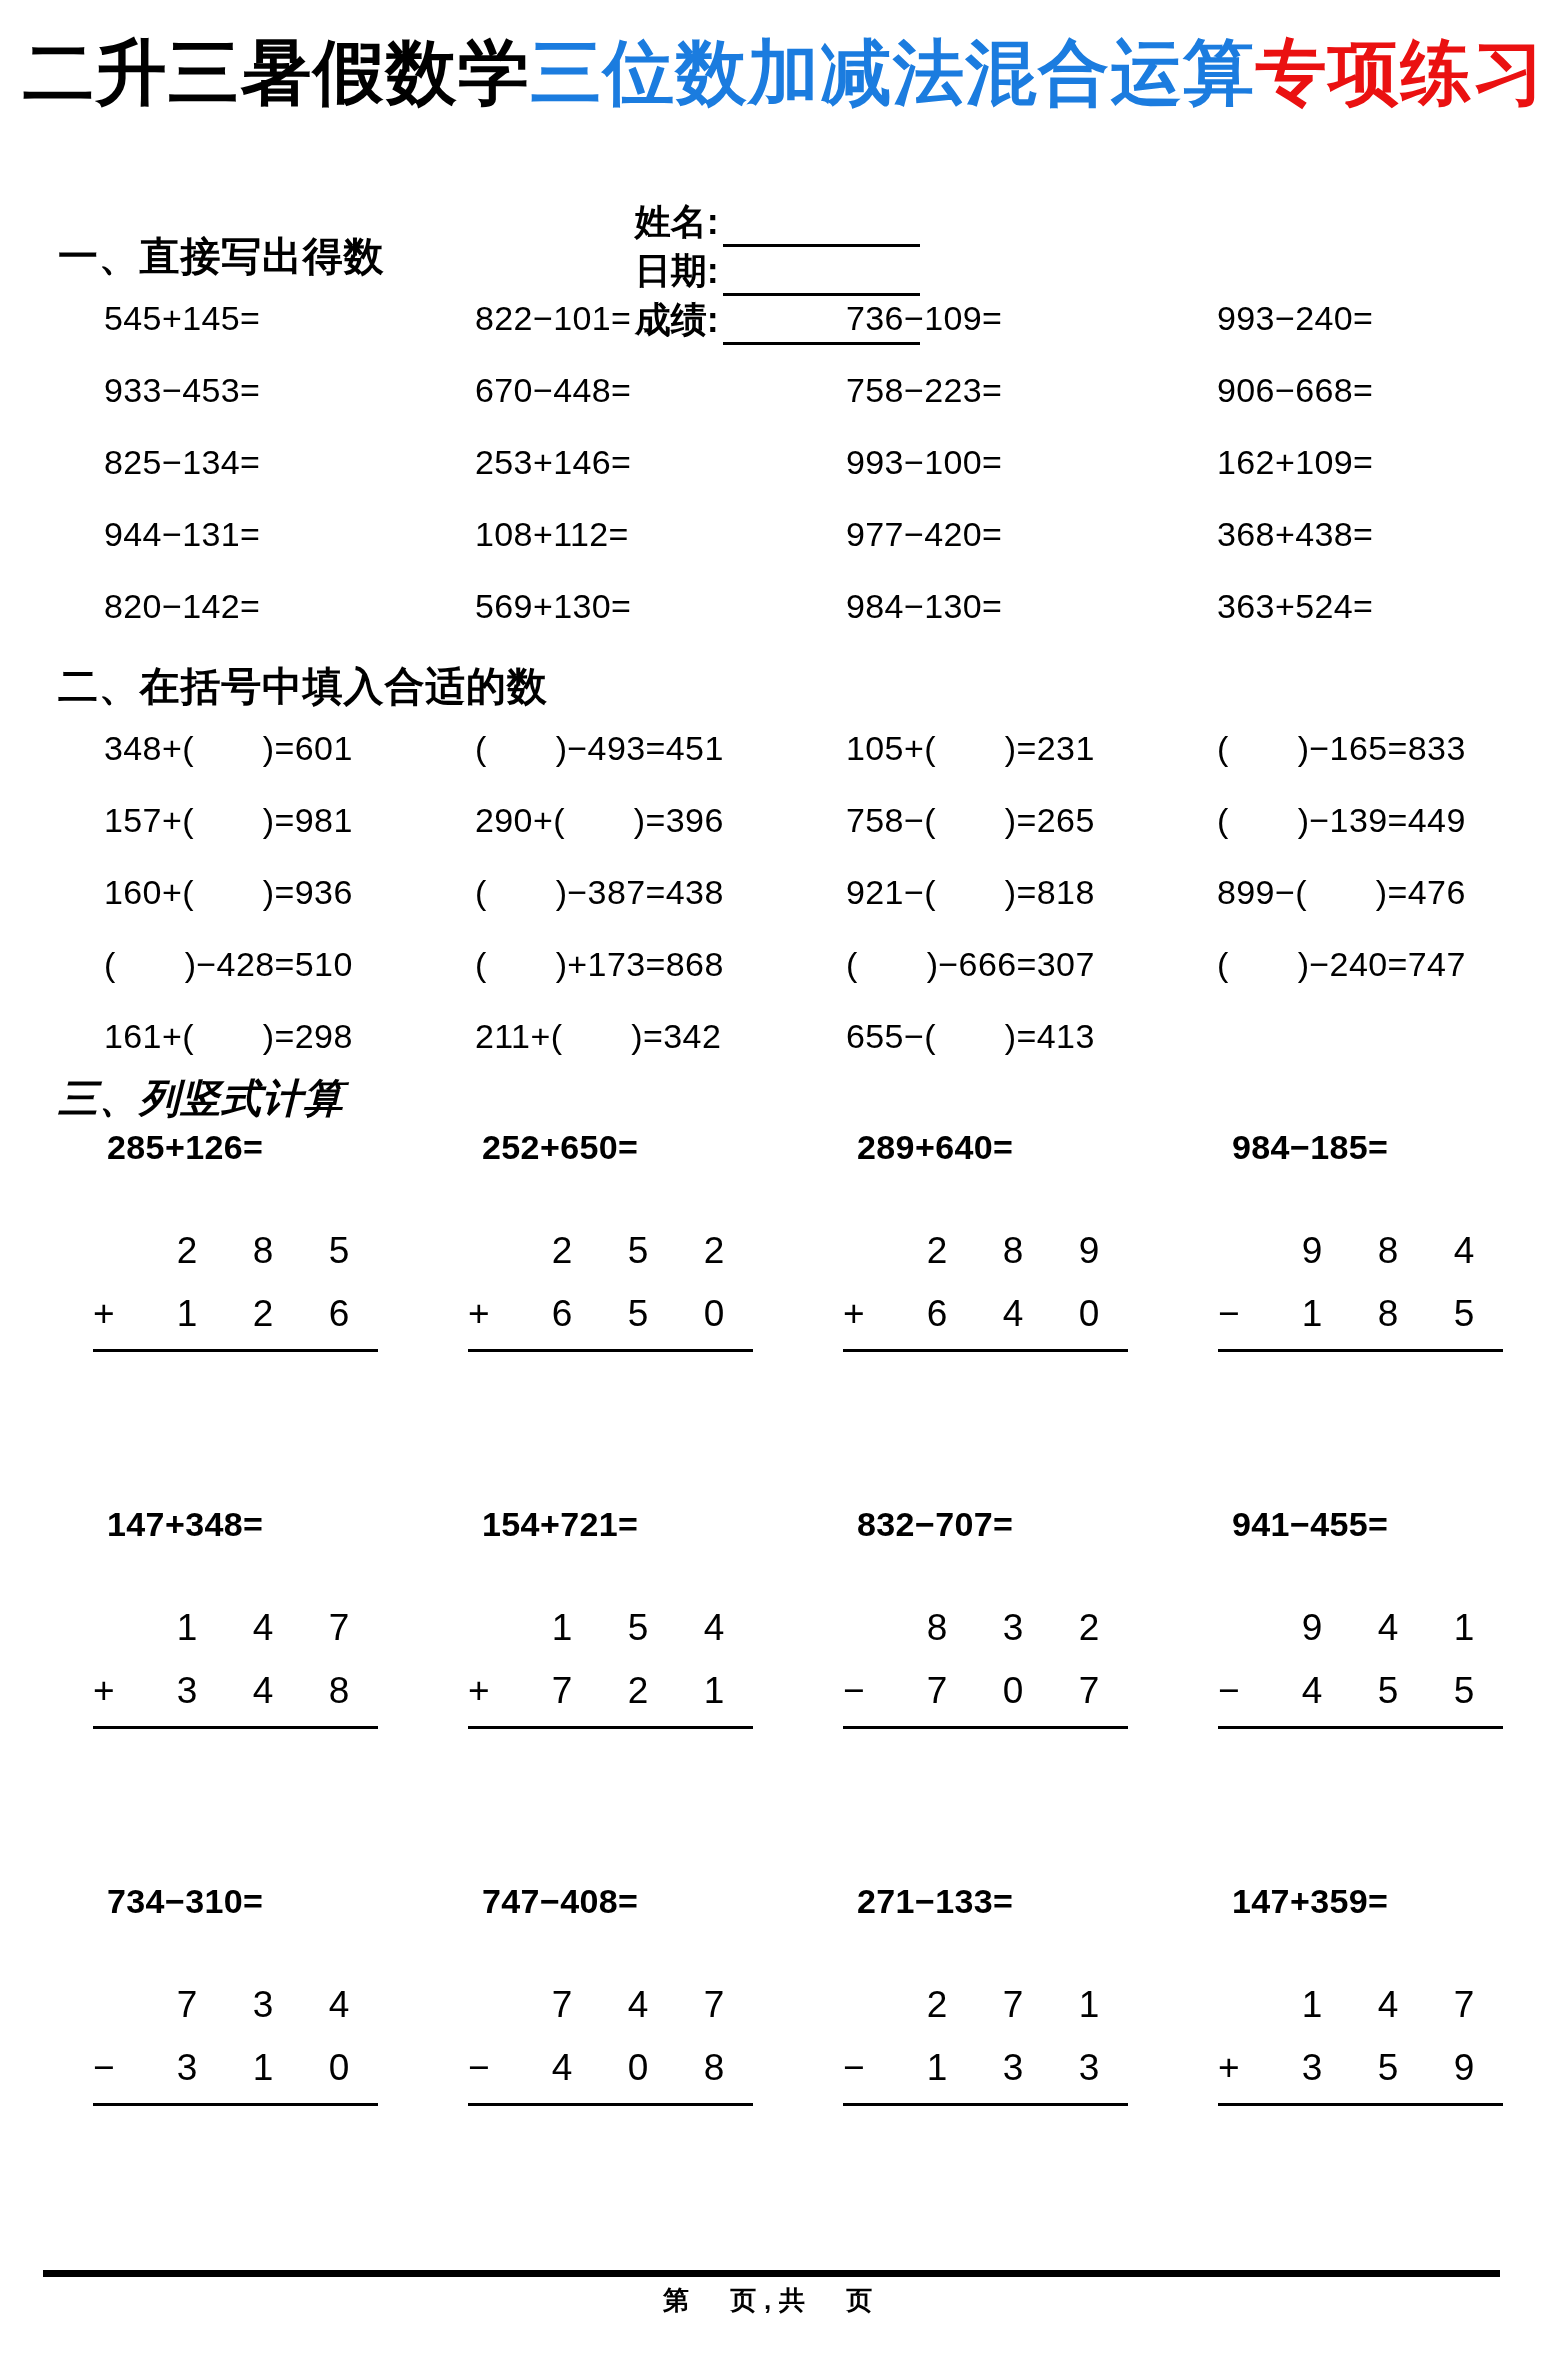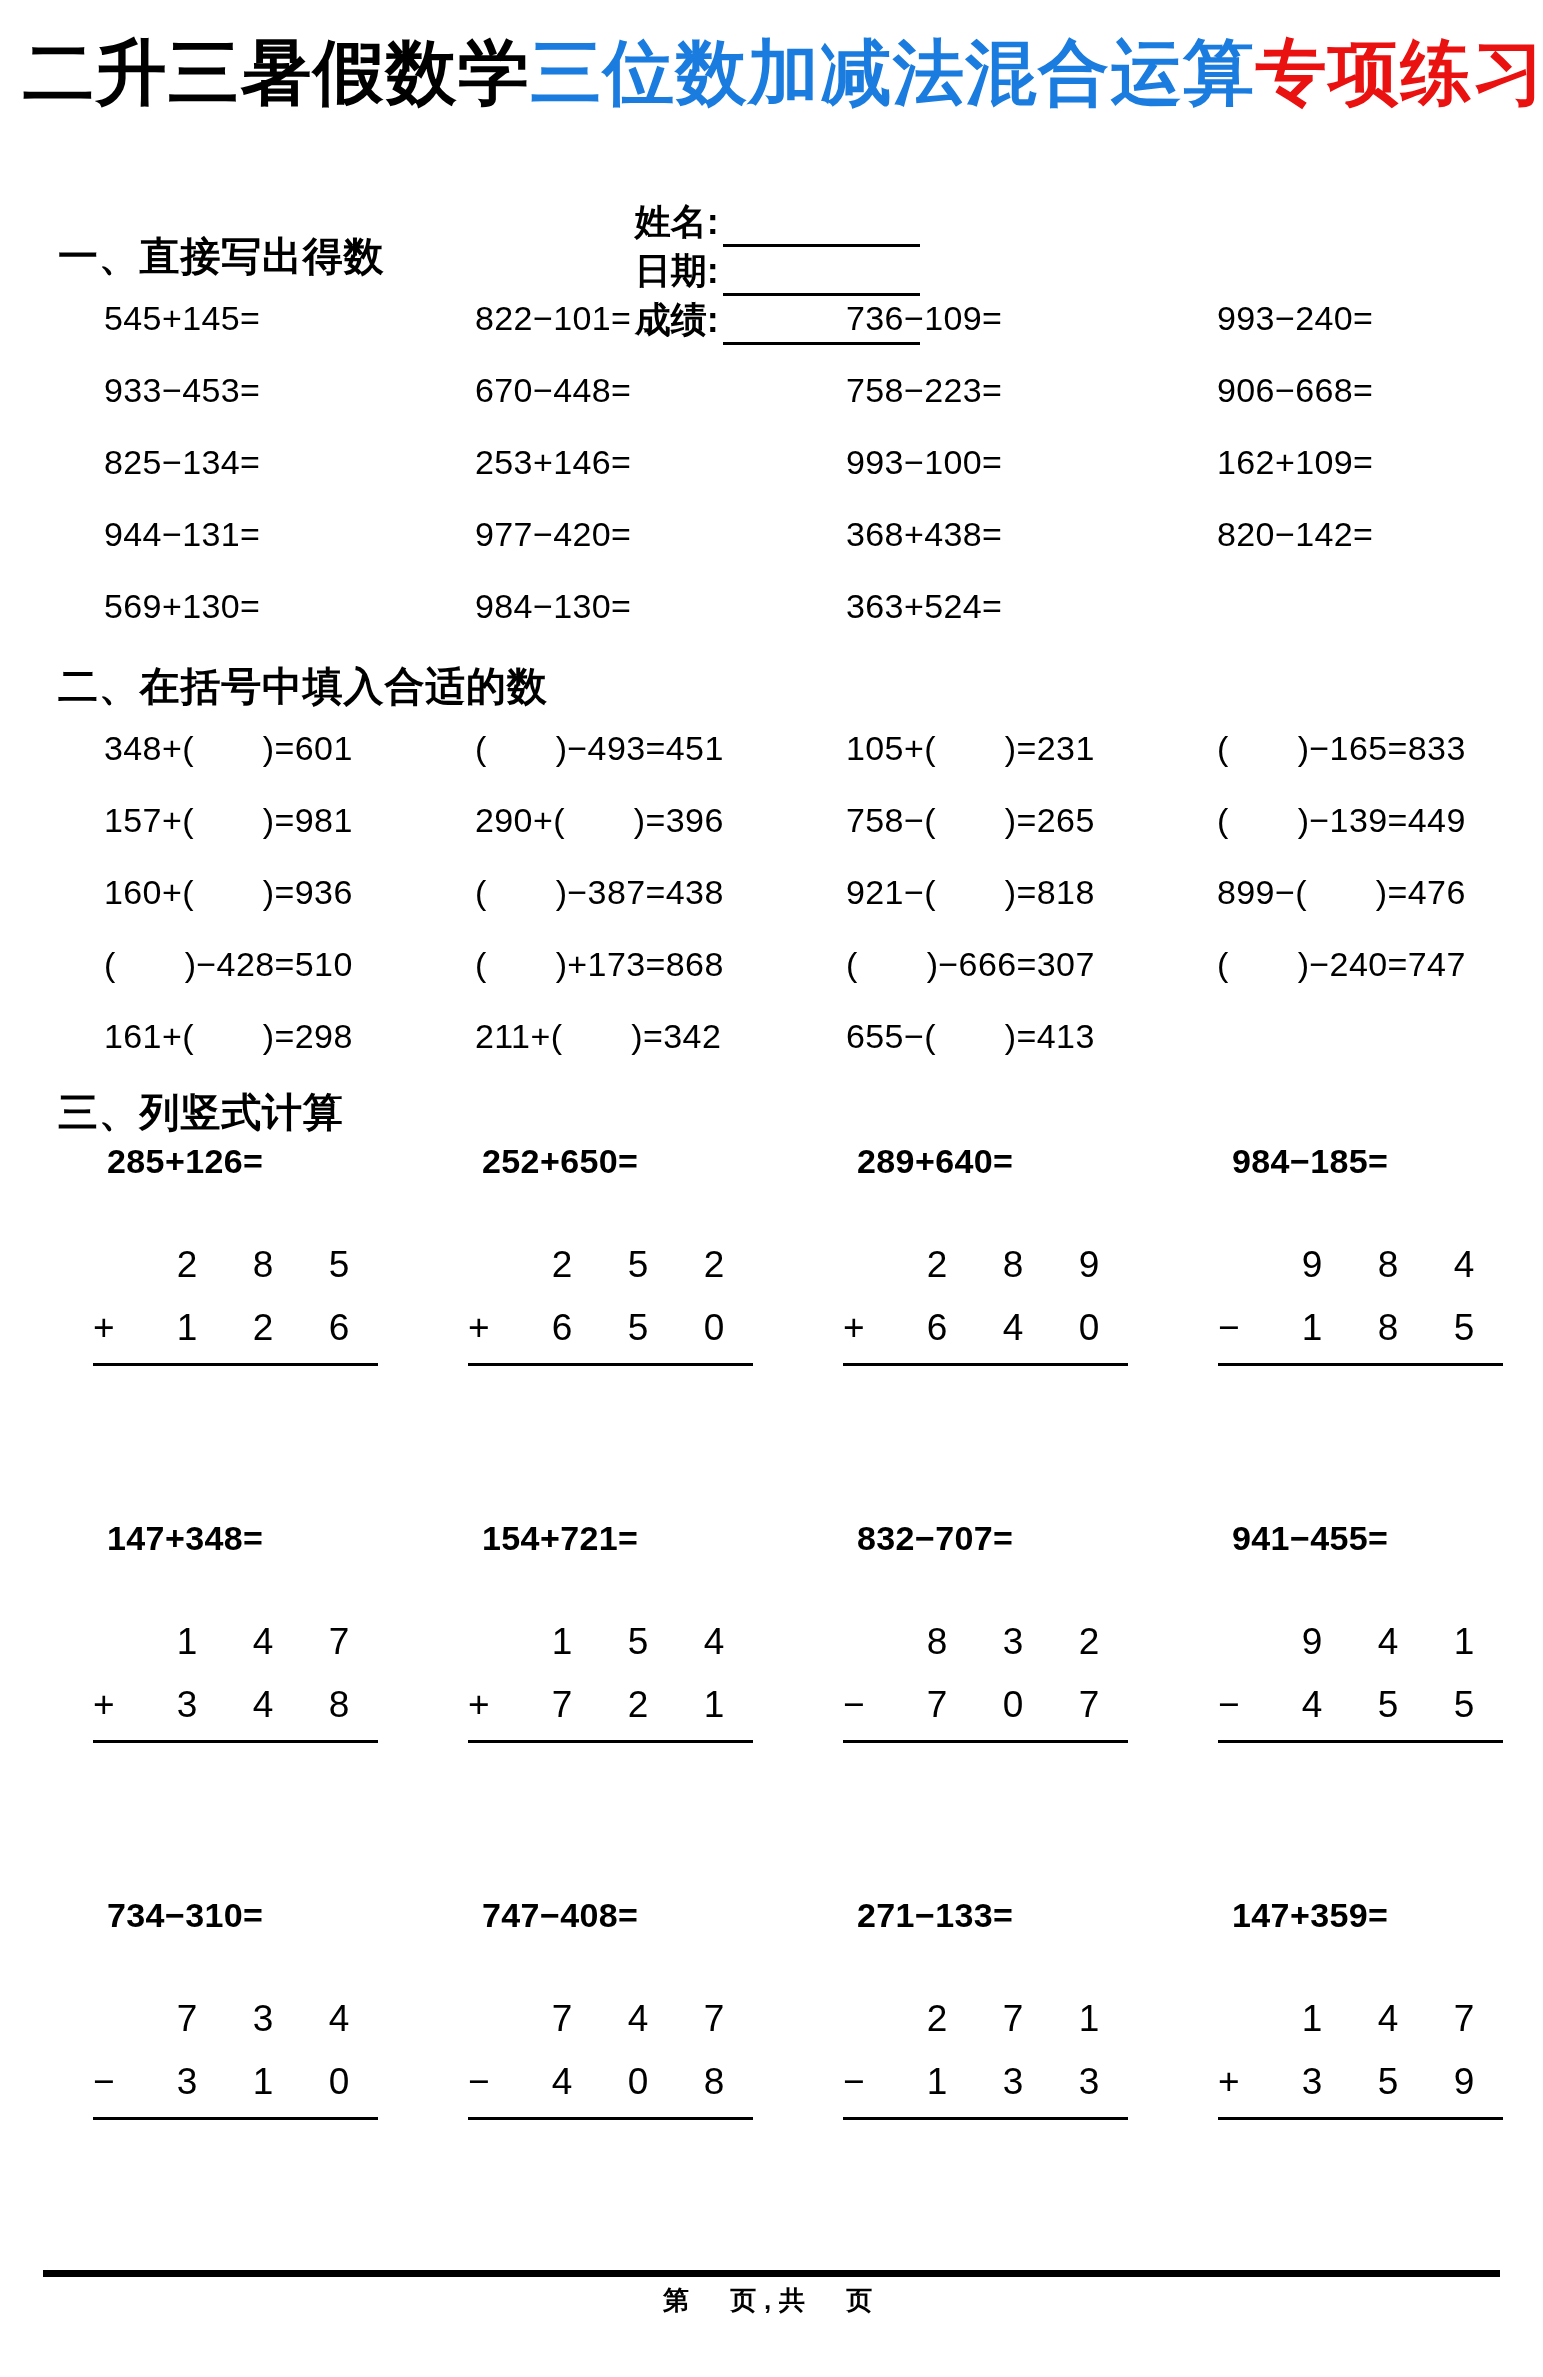--- a/index.html
+++ b/index.html
@@ -20,21 +20,21 @@
   .blank{
     display:inline-block;width:197px;height:34px;
     border-bottom:3.9px solid #000;margin:0 7.7px 0 4.6px;vertical-align:bottom;
   }
   h2.sec-heading{
     margin:0;margin-left:58px;font-size:40px;font-weight:bold;
     line-height:43px;letter-spacing:0.8px;
   }
   #s1-heading{margin-top:34px;}
   #s2-heading{margin-top:23px;}
-  #s3-heading{margin-top:18px;}
+  #s3-heading{margin-top:4px;font-style:italic;}
   .pgrid{
     display:grid;grid-template-columns:repeat(4,371px);
     margin-left:104px;margin-top:4.6px;
   }
   .pgrid .problem{
     height:72px;display:flex;align-items:center;
     font-size:34px;white-space:pre;letter-spacing:0.4px;
   }
   .s3grid{
     display:grid;grid-template-columns:repeat(4,375px);
@@ -83,20 +83,21 @@
     <div class="problem">993−240=</div>
     <div class="problem">933−453=</div>
     <div class="problem">670−448=</div>
     <div class="problem">758−223=</div>
     <div class="problem">906−668=</div>
     <div class="problem">825−134=</div>
     <div class="problem">253+146=</div>
     <div class="problem">993−100=</div>
     <div class="problem">162+109=</div>
     <div class="problem">944−131=</div>
+    <div class="problem">108+112=</div>
     <div class="problem">977−420=</div>
     <div class="problem">368+438=</div>
     <div class="problem">820−142=</div>
     <div class="problem">569+130=</div>
     <div class="problem">984−130=</div>
     <div class="problem">363+524=</div>
   </div>
 
 <h2 class="sec-heading" id="s2-heading">二、在括号中填入合适的数</h2>
 <div class="pgrid" id="s2-grid">

